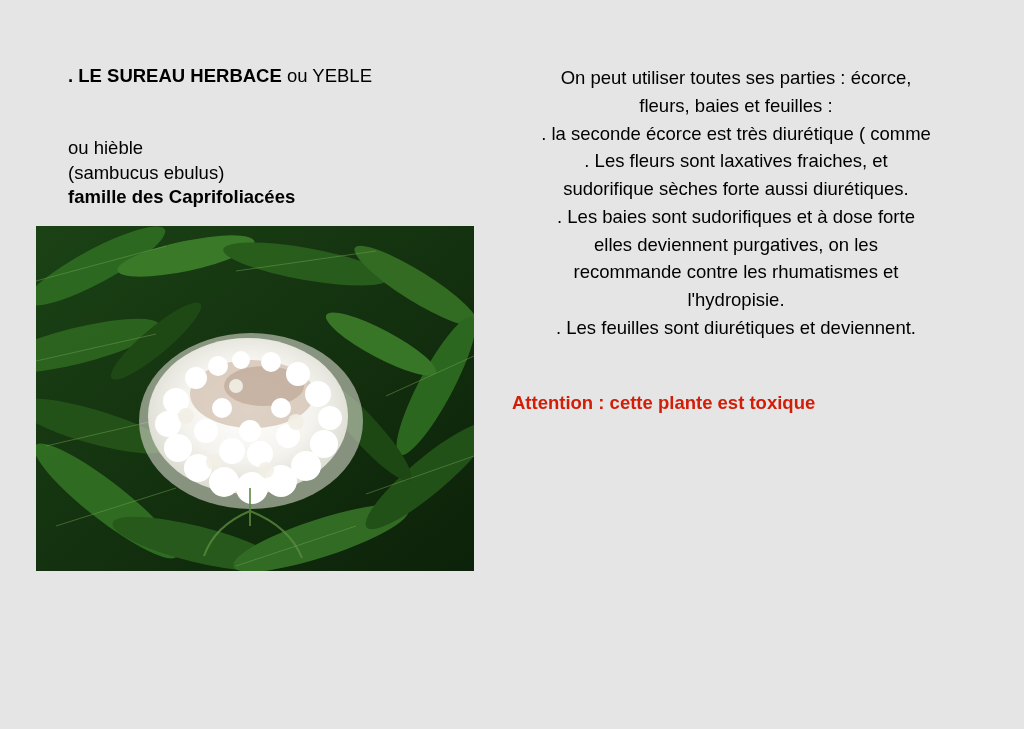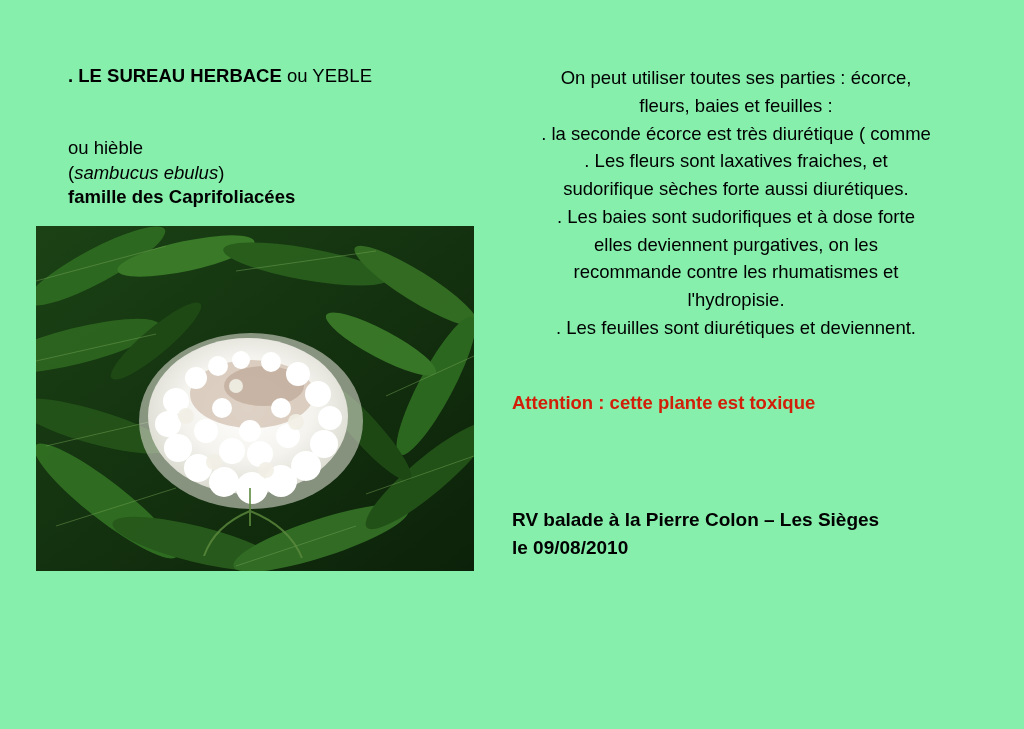--- a/index.html
+++ b/index.html
@@ -12,21 +12,21 @@
     height: 729px;
     position: relative;
     font-family: "Liberation Sans", sans-serif;
     color: #000000;
     overflow: hidden;
   }
 
   .slide {
     position: absolute;
     inset: 0;
-    background: #86efac;
+    background: #e5e5e5;
   }
 
   
   .title-block {
     position: absolute;
     left: 68px;
     top: 64px;
     width: 400px;
     line-height: 1.32;
   }
@@ -38,21 +38,20 @@
     font-weight: bold;
   }
   .title-line2 {
     font-size: 18.5px;
     margin-top: 48px;
   }
   .title-line3 {
     font-size: 18.5px;
   }
   .title-line3 .ital {
-    font-style: italic;
   }
   .title-line4 {
     font-size: 18.5px;
     font-weight: bold;
   }
 
   .photo {
     position: absolute;
     left: 36px;
     top: 226px;
@@ -210,18 +209,14 @@
     <p>sudorifique sèches forte aussi diurétiques.</p>
     <p> . Les baies sont sudorifiques et à dose forte</p>
     <p>elles deviennent purgatives, on les</p>
     <p>recommande contre les rhumatismes et</p>
     <p>l'hydropisie.</p>
     <p>. Les feuilles sont diurétiques et deviennent.</p>
   </div>
 
   <div class="warning">Attention : cette plante est toxique</div>
 
-  <div class="footer">
-    <div>RV balade à la Pierre Colon – Les Sièges</div>
-    <div>le 09/08/2010</div>
-  </div>
 
 </div>
 
 </body></html>

